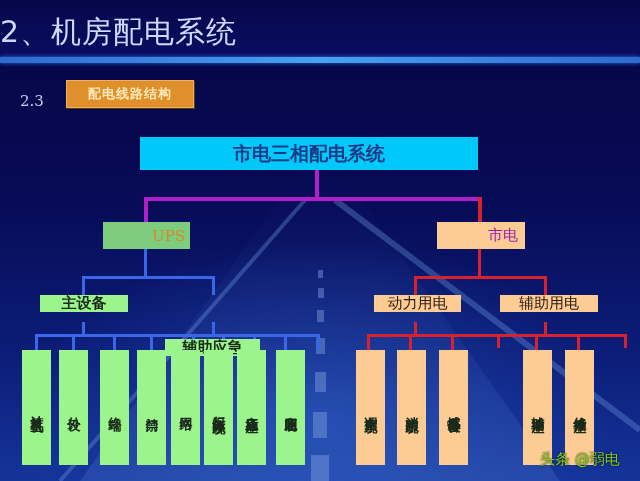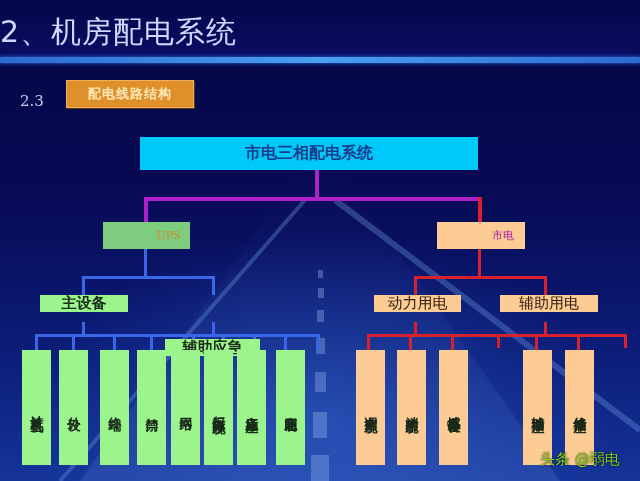--- a/index.html
+++ b/index.html
@@ -19,24 +19,24 @@
   .bar{position:absolute;left:0;top:57px;width:640px;height:6px;
     background:linear-gradient(90deg,#2d6ad0 0%,#4aa0f0 50%,#2d6ad0 100%);
     box-shadow:0 0 4px #2a70e0;}
   .section-num{position:absolute;left:20px;top:92px;color:#c8ccf0;font-size:15px;
     font-family:"DejaVu Serif","Liberation Serif",serif;}
   .section-label{position:absolute;left:66px;top:80px;width:126px;height:26px;
     background:#e0902a;border:1px solid #f0b060;box-shadow:1px 1px 0 #5a3a10;
     color:#fde8b8;font-size:13px;font-weight:bold;line-height:26px;text-align:center;letter-spacing:1px;}
   .box{position:absolute;box-sizing:border-box;display:flex;align-items:center;justify-content:center;
     font-weight:bold;color:#1a2a1a;}
-  .root{left:140px;top:137px;width:338px;height:33px;background:#00c8f8;color:#1a3a8a;font-size:16px;font-family:Liberation Mono, monospace;}
+  .root{left:140px;top:137px;width:338px;height:33px;background:#00c8f8;color:#1a3a8a;font-size:19px;font-family:Liberation Mono, monospace;}
   .green{background:#9cf58c;}
   .peach{background:#fdcc94;}
-  .lvl1{height:27px;font-size:11px;padding-left:44px;}
+  .lvl1{height:27px;font-size:15px;padding-left:44px;}
   .lvl2{height:17px;font-size:15px;}
   .leaf{top:350px;height:115px;width:29px;font-size:13px;line-height:16px;
     writing-mode:vertical-rl;text-orientation:upright;letter-spacing:1px;}
   .line{position:absolute;}
   .purple{background:#b020c8;}
   .blue{background:#3a66e8;}
   .red{background:#d8202e;}
   .watermark{position:absolute;left:540px;top:450px;color:#84cc16;font-size:15px;
     font-family:"DejaVu Sans","Liberation Sans",sans-serif;text-shadow:0 0 2px #000;}
 </style>

